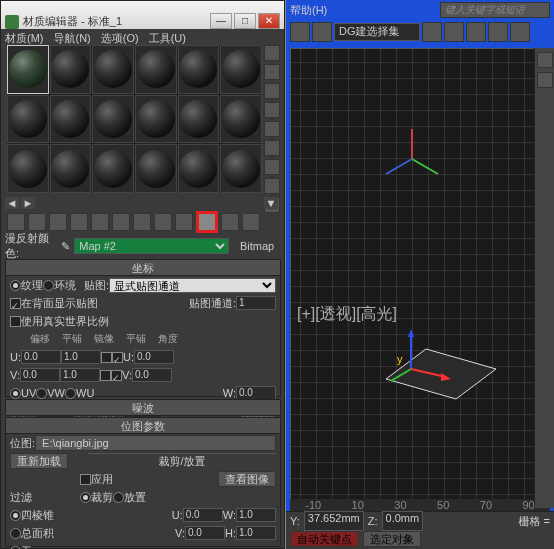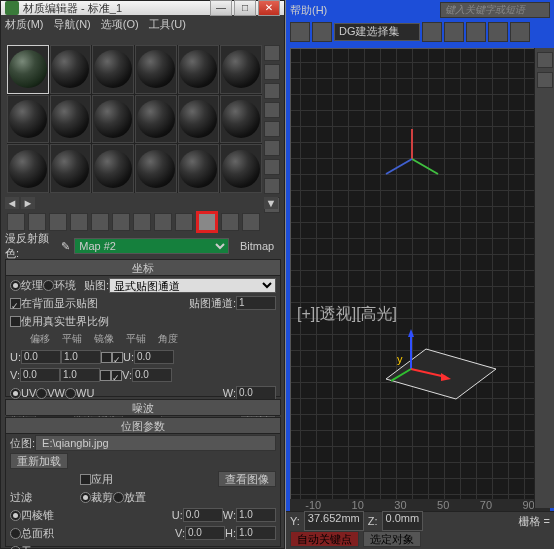--- a/index.html
+++ b/index.html
@@ -1,18 +1,18 @@
 <!DOCTYPE html>
 <html><head>
 <meta charset="utf-8">
 <style>
 *{margin:0;padding:0;box-sizing:border-box;font-family:"Microsoft YaHei",SimSun,sans-serif;font-size:11px}
 body{background:#888;width:554px;height:549px;overflow:hidden;position:relative}
 .matedit{position:absolute;left:0;top:0;width:285px;height:549px;background:#3a3a3a;border:1px solid #222}
-.titlebar{height:14px;background:linear-gradient(#f5f5f5,#d8d8d8);display:flex;align-items:center;padding:0 4px;color:#333}
+.titlebar{height:28px;background:linear-gradient(#f5f5f5,#d8d8d8);display:flex;align-items:flex-end;padding:0 4px;color:#333}
 .ticon{width:14px;height:14px;background:#3a7a3a;border-radius:2px;margin-right:4px}
 .title{flex:1}
 .wbtns{display:flex;gap:2px}
 .wbtn{width:22px;height:16px;background:linear-gradient(#f0f0f0,#c8c8c8);border:1px solid #999;text-align:center;line-height:14px;font-size:10px}
 .wbtn.close{background:linear-gradient(#e06050,#c03020);color:#fff}
 .menubar{height:20px;background:#3a3a3a;display:flex;padding:2px 4px;color:#ccc}
 .menubar span{margin-right:10px}
 .sidebar{position:absolute;right:2px;top:44px;width:18px;display:flex;flex-direction:column;gap:3px}
 .sbtn{width:16px;height:16px;background:#555;border:1px solid #333}
 .slots{position:absolute;left:6px;top:44px;width:255px;height:148px;display:grid;grid-template-columns:repeat(6,1fr);grid-template-rows:repeat(3,1fr);gap:1px;background:#222}
@@ -256,20 +256,21 @@
   </div>
 
   <div class="sect sect3">
     <div class="secthdr">位图参数</div>
     <div class="row">
       <span>位图:</span>
       <button class="btn" style="flex:1;text-align:left">E:\qiangbi.jpg</button>
     </div>
     <div class="row">
       <button class="btn">重新加载</button>
+      <span style="margin-left:20px;border-top:1px solid #555;flex:1;text-align:center">裁剪/放置</span>
     </div>
     <div class="row">
       <span style="width:70px"></span>
       <div class="check"></div>
         <span>应用</span>
       <button class="btn" style="margin-left:auto">查看图像</button>
     </div>
     <div class="row">
       <span style="width:30px">过滤</span>
       <span style="width:40px"></span>

